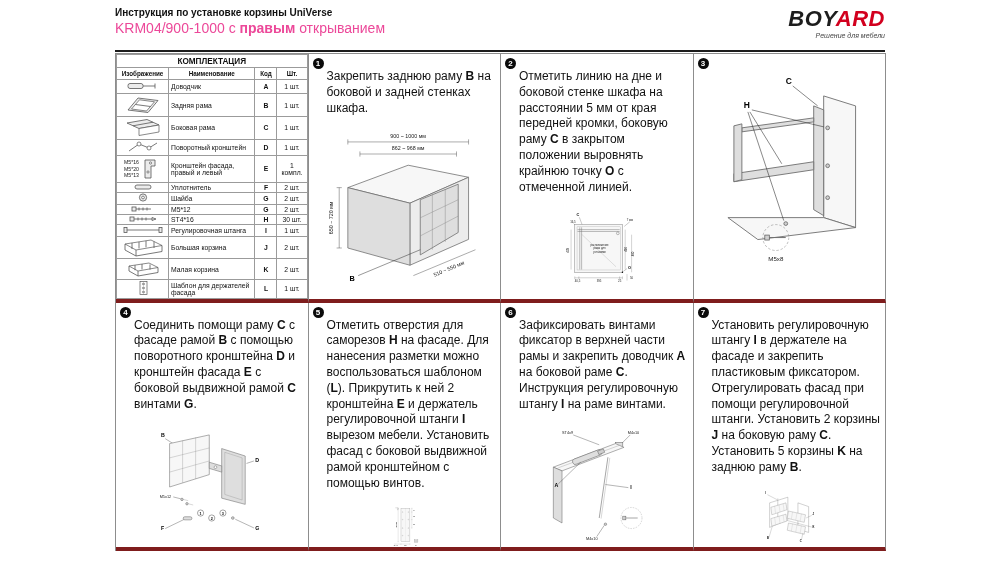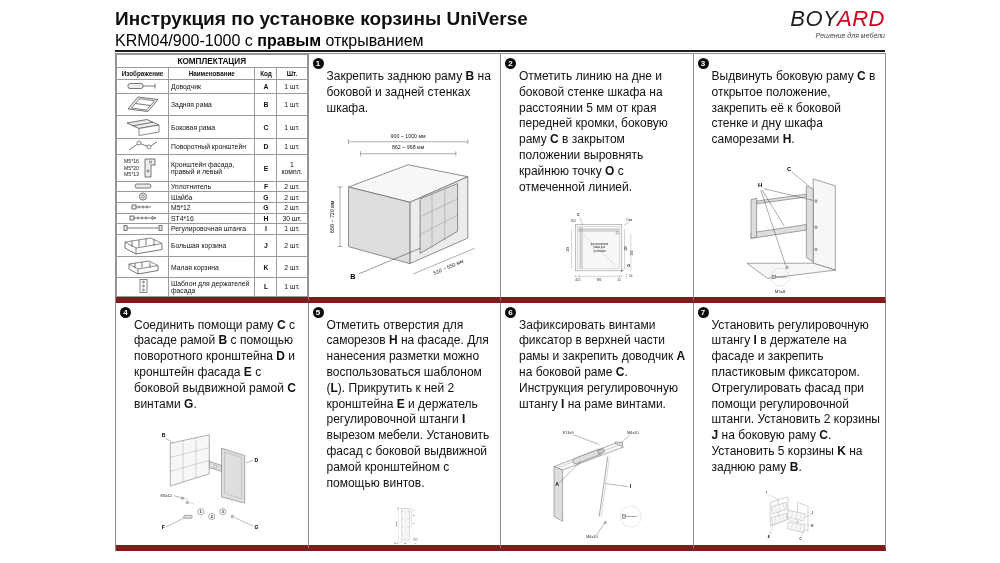--- a/index.html
+++ b/index.html
@@ -1,32 +1,32 @@
 <!DOCTYPE html>
 <html><head>
 <meta charset="utf-8">
 <style>
   html,body{margin:0;padding:0}
   body{width:1000px;height:563px;background:#ffffff;font-family:"Liberation Sans",sans-serif;color:#111}
   .page{position:relative;width:1000px;height:563px;background:#fff;overflow:hidden}
 
   
   .hdr{position:absolute;left:115px;top:7px;width:770px;height:43px;border-bottom:2px solid #1c1c1c;display:flex;justify-content:space-between;align-items:flex-start}
-  .hdr-title{font-size:19px;font-weight:bold;line-height:1.25;color:#111}
-  .hdr-sub{font-size:16px;line-height:1.25;color:#000000}
+  .hdr-title{font-size:10px;font-weight:bold;line-height:1.25;color:#111}
+  .hdr-sub{font-size:14px;line-height:1.25;color:#ec4899}
   .hdr-sub b{font-weight:bold}
   .logo{text-align:right;padding-top:1px}
-  .logo-word{font-size:22px;font-weight:normal;font-style:italic;letter-spacing:.5px;line-height:1}
+  .logo-word{font-size:22px;font-weight:bold;font-style:italic;letter-spacing:.5px;line-height:1}
   .logo-dark{color:#1d1d1d}
   .logo-red{color:#d2001e}
   .logo-tag{font-size:7px;font-style:italic;color:#444;margin-top:2px}
 
   
   .grid{position:absolute;left:115px;top:53px;width:770px;height:497px;display:grid;grid-template-columns:repeat(4,1fr);grid-template-rows:1fr 1fr;border-top:1px solid #8d8d8d;border-left:1px solid #8d8d8d;background:#fff}
-  .panel{border-right:1px solid #8d8d8d;border-bottom:6px solid #7f1d1d;overflow:hidden;background:#fff}
+  .panel{border-right:1px solid #8d8d8d;border-bottom:4px solid #7f1d1d;overflow:hidden;background:#fff}
 
   
   .kit-table{width:100%;height:100%;border-collapse:collapse;table-layout:fixed}
   .kit-table td{border:1px solid #9b9b9b;font-size:6.8px;padding:0 2px;vertical-align:middle;color:#111}
   .kt-title td{font-size:8.2px;font-weight:bold;text-align:center;height:12px}
   .kt-head td{font-size:6.3px;font-weight:bold;text-align:center;height:10px;padding:0 1px}
   .c-img{text-align:center}
   .c-code{text-align:center;font-weight:bold}
   .c-qty{text-align:center}
   .h14{height:14px}.h22{height:22px}.h16{height:16px}.h26{height:26px}.h10{height:10px}.h11{height:11px}.h20{height:20px}.h18{height:18px}
@@ -328,21 +328,20 @@
           <circle cx="152" cy="138" r="1.6" fill="#000"></circle>
           <line class="ld" x1="154" y1="136" x2="162" y2="130"></line>
           <text class="lbl" x="164" y="130">O</text>
         </svg>
       </div>
     </section>
 
     <section class="panel step">
       <div class="step-head">
         <span class="step-num">3</span>
-        <p class="step-text"><span>Выдвинуть боковую раму </span><b>C</b><span> в открытое положение, закрепить её к боковой стенке и дну шкафа саморезами </span><b>H</b><span>.</span></p>
       </div>
       <div class="step-fig">
         <svg viewBox="0 0 192 196" preserveAspectRatio="xMidYMin meet">
           <text class="lbl" x="92" y="14">C</text>
           <line class="ld" x1="99" y1="16" x2="124" y2="36"></line>
           <polygon class="f3" points="130,26 162,36 162,158 130,148"></polygon>
           <polygon class="f3" points="34,148 130,148 162,158 64,170"></polygon>
           <polygon class="f2" points="120,36 130,40 130,146 120,140"></polygon>
           <polygon class="f2" points="48,58 120,48 120,52 48,62"></polygon>
           <polygon class="f2" points="40,104 120,92 120,100 40,112"></polygon>

